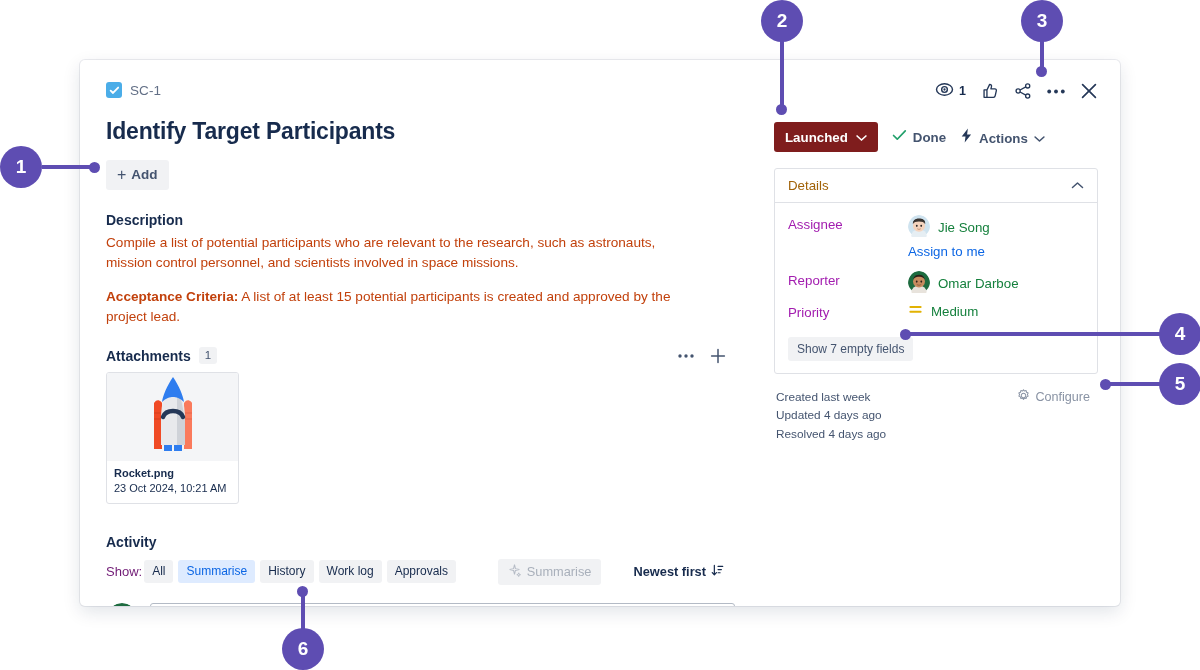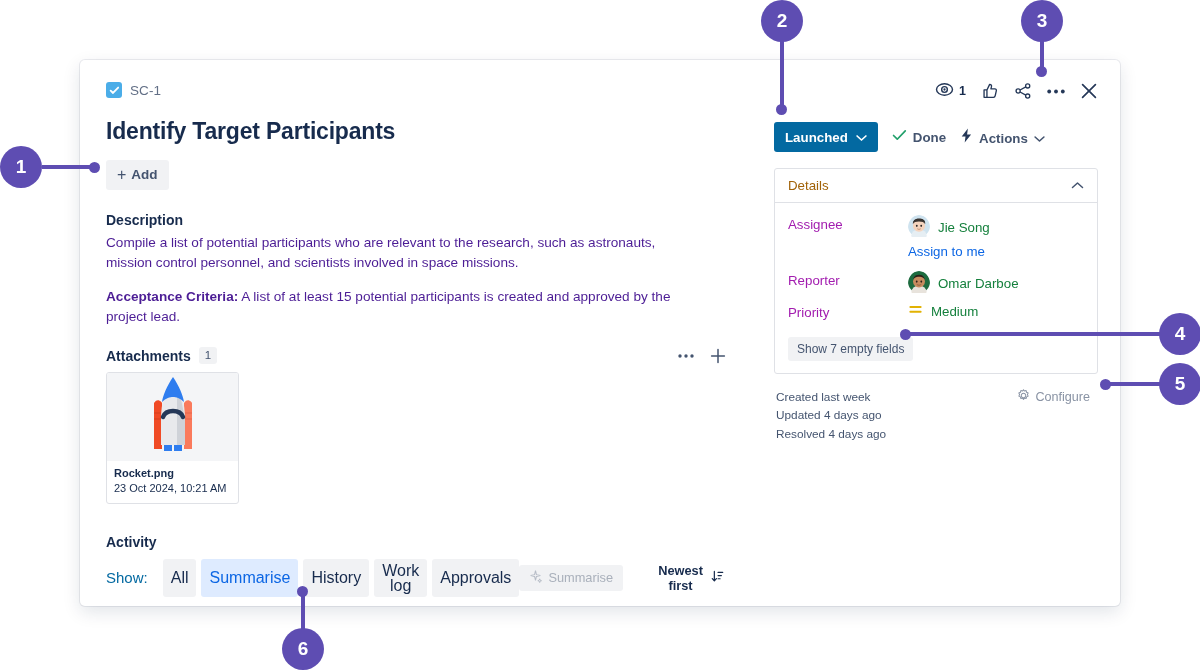--- a/index.html
+++ b/index.html
@@ -60,21 +60,21 @@
     cursor: pointer;
   }
   .add-btn .plus { font-size: 16px; font-weight: 400; line-height: 1; color:#44546f; }
 
   
   .sec-head {
     font-size: 14px; font-weight: 700; color: #172b4d;
     margin: 22px 0 5px 0;
   }
   .desc-p {
-    font-size: 13.6px; color: #4c1d95; line-height: 1.48;
+    font-size: 13.6px; color: #c2410c; line-height: 1.48;
     margin: 0 0 14px 0; max-width: 580px;
   }
   .desc-p b { font-weight: 700; }
 
   
   .att-header {
     display: flex; align-items: center;
     margin: 20px 0 8px 0; width: 620px;
   }
   .att-title { font-size: 14px; font-weight: 700; color:#172b4d; }
@@ -94,24 +94,24 @@
     display: flex; align-items: flex-end; justify-content: center;
     overflow:hidden;
   }
   .att-meta { padding: 5px 7px 7px 7px; }
   .att-name { font-size: 11px; font-weight: 700; color: #172b4d; line-height: 1.35; }
   .att-date { font-size: 11px; color: #172b4d; line-height: 1.35; }
 
   
   .act-head { font-size: 14px; font-weight: 700; color:#172b4d; margin: 30px 0 9px 0; }
   .act-bar { display: flex; align-items: center; width: 624px; }
-  .show-label { font-size: 15px; color: #0369a1; margin-right: 15px; }
+  .show-label { font-size: 13px; color: #701a75; margin-right: 2px; }
   .chips { display: flex; gap: 5px; }
   .chip {
-    font-size: 16px; color: #172b4d; background: #f1f2f4;
+    font-size: 12px; color: #172b4d; background: #f1f2f4;
     border: none; border-radius: 3px; padding: 4px 8px; cursor: pointer;
     font-family: "Liberation Sans", sans-serif; line-height: 15px;
   }
   .chip.sel { background: #deebff; color: #0c66e4; font-weight: 400; }
   .act-right { margin-left: auto; display: flex; align-items: center; gap: 26px; }
   .summarise {
     display: inline-flex; align-items: center; gap: 6px;
     background: #f1f2f4; color: #a9b0bb; border:none; border-radius: 3px;
     padding: 5px 10px; font-size: 12.8px; cursor: default;
     font-family: "Liberation Sans", sans-serif;
@@ -138,21 +138,21 @@
   .avatar { border-radius: 50%; overflow: hidden; flex: none; display:block; }
 
   
   .top-icons { display: flex; align-items: center; justify-content: flex-end; gap: 15px; height: 22px; }
   .watch-wrap { display:flex; align-items:center; gap:5px; cursor:pointer; }
   .watch-count { font-size: 12.5px; color: #172b4d; font-weight: 600; }
 
   .action-row { display: flex; align-items: center; gap: 14px; margin-top: 20px; }
   .status-btn {
     display: inline-flex; align-items: center; gap: 8px;
-    background: #0369a1; color: #ffffff;
+    background: #7f1d1d; color: #ffffff;
     border: none; border-radius: 3px;
     height: 30px; padding: 0 11px;
     font-size: 13.3px; font-weight: 700; cursor: pointer;
     font-family: "Liberation Sans", sans-serif;
   }
   .plain-btn {
     display: inline-flex; align-items: flex-end; gap: 6px;
     background: none; border: none; cursor: pointer;
     color: #44546f; font-size: 13.3px; font-weight: 600;
     font-family: "Liberation Sans", sans-serif; padding: 0;

